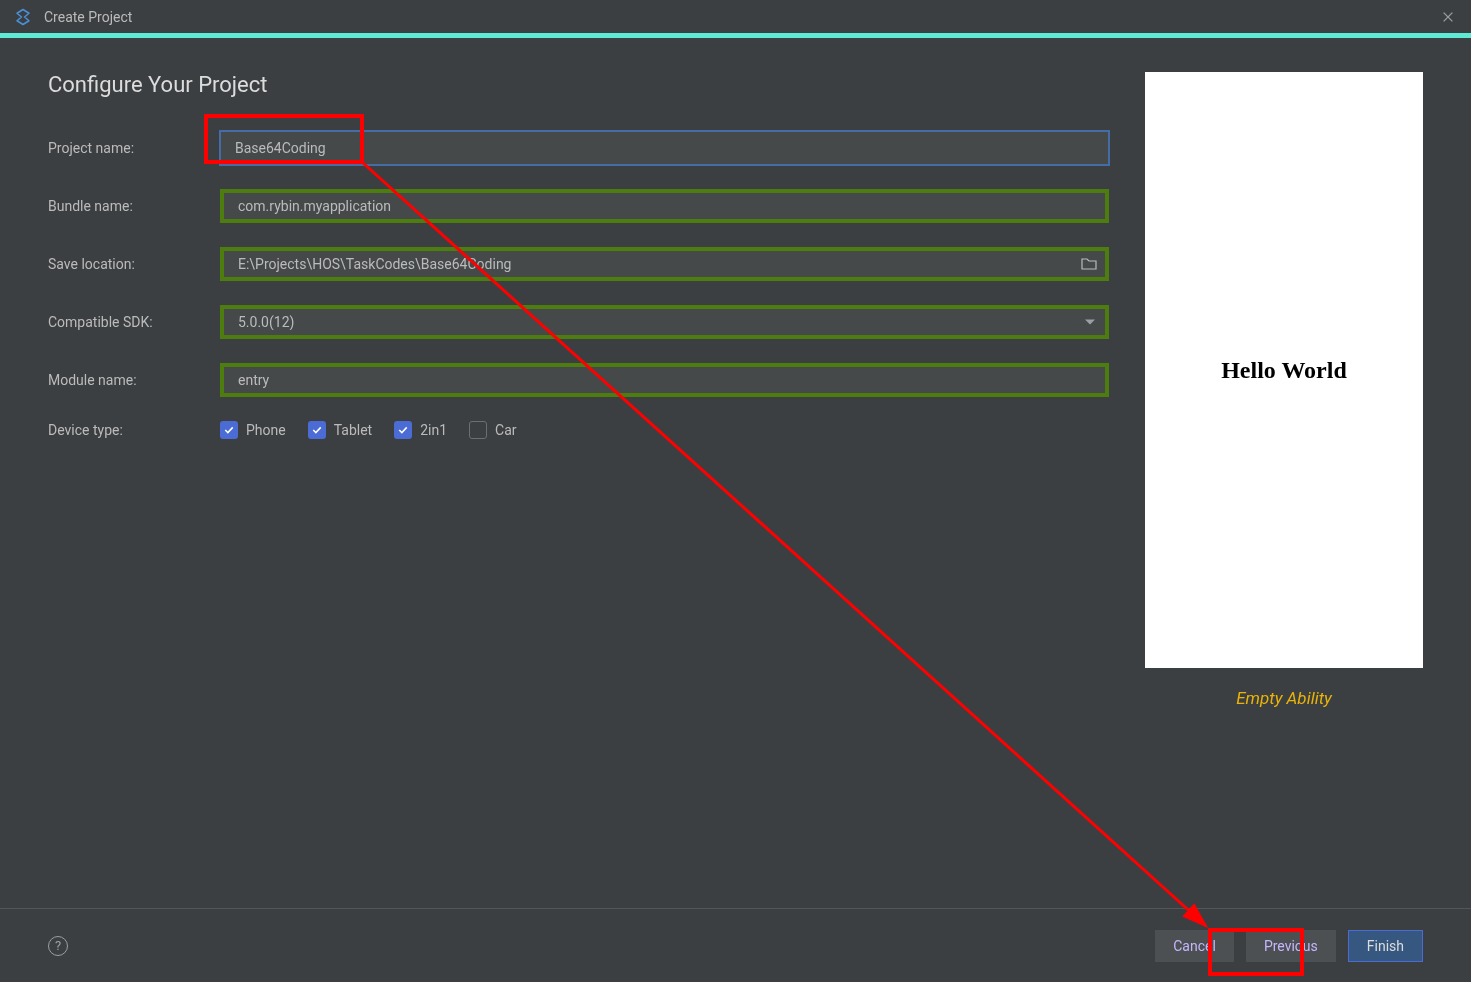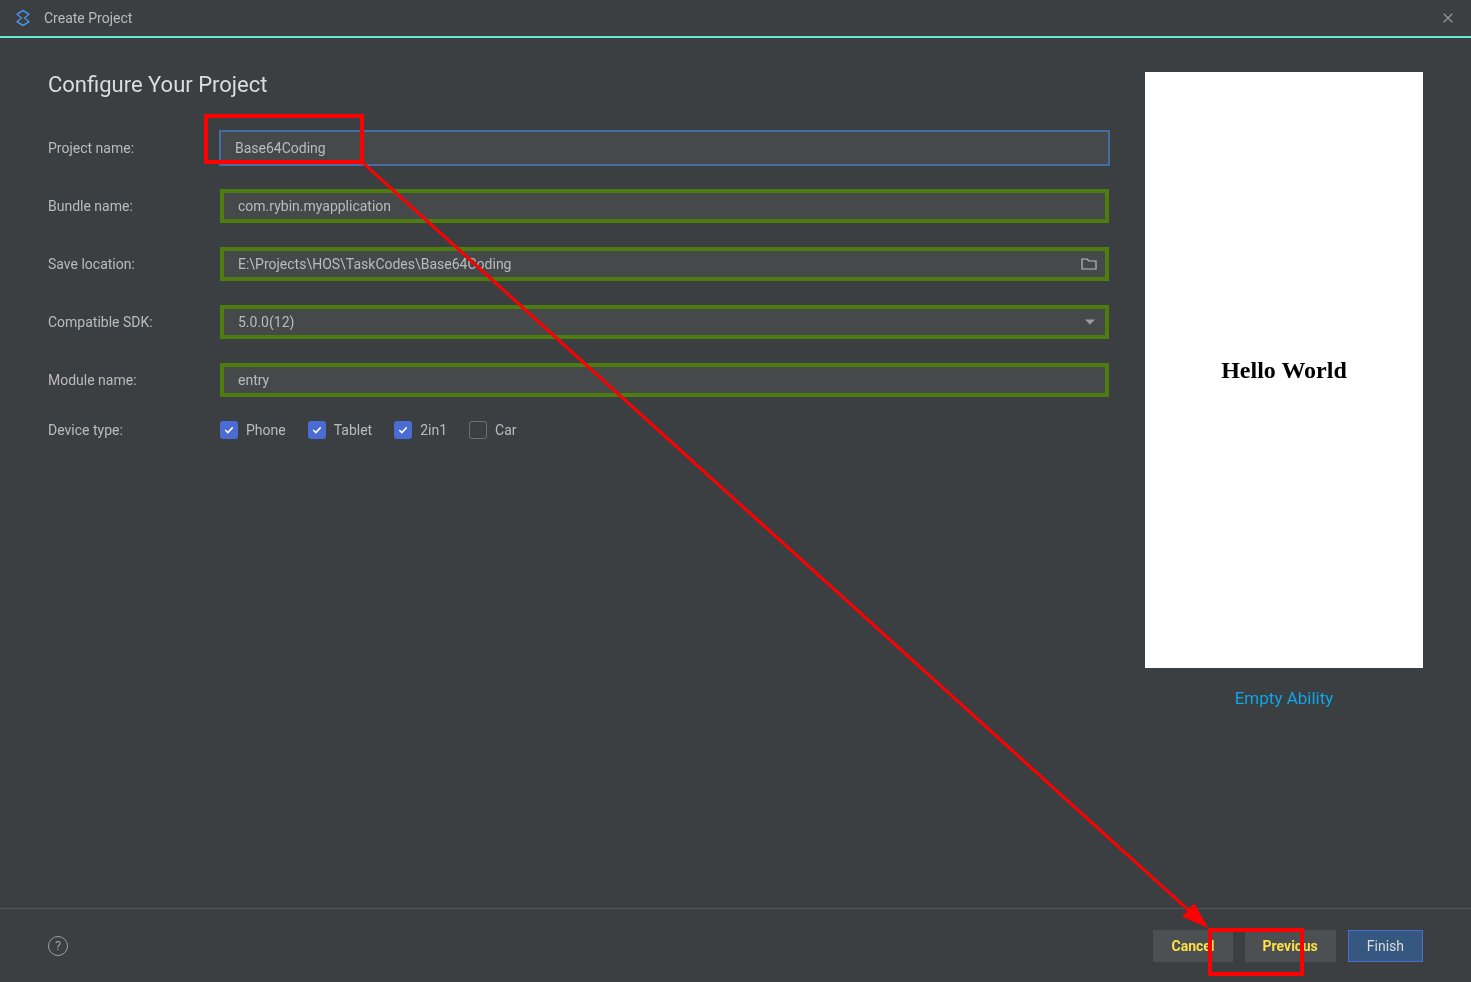--- a/index.html
+++ b/index.html
@@ -14,21 +14,21 @@
       width: 1471px;
       height: 982px;
       overflow: hidden;
       position: relative;
     }
     .titlebar {
       height: 38px;
       display: flex;
       align-items: center;
       padding: 0 14px;
-      border-bottom: 2px solid #5eead4;
+      border-bottom: 5px solid #5eead4;
     }
     .titlebar-logo {
       width: 18px;
       height: 18px;
       margin-right: 12px;
     }
     .titlebar-title {
       font-size: 14px;
       color: #bbbbbb;
     }
@@ -156,21 +156,22 @@
     }
     .preview-text {
       color: #000;
       font-size: 24px;
       font-weight: bold;
       font-family: "Times New Roman", serif;
     }
     .preview-label {
       margin-top: 20px;
       font-size: 17px;
-      color: #0ea5e9;
+      color: #eab308;
+      font-style: italic;
     }
     .footer {
       position: absolute;
       bottom: 0;
       left: 0;
       right: 0;
       height: 74px;
       border-top: 1px solid #555555;
       display: flex;
       align-items: center;
@@ -198,22 +199,21 @@
       padding: 0 18px;
       font-size: 14px;
       cursor: pointer;
       border: none;
       display: flex;
       align-items: center;
       justify-content: center;
     }
     .btn-default {
       background: #4c5052;
-      color: #fde047;
-      font-weight: bold;
+      color: #c4b5fd;
     }
     .btn-primary {
       background: #365880;
       color: #dcdcdc;
       border: 1px solid #4a6cd4;
     }
     
     .highlight-box {
       position: absolute;
       border: 4px solid #ff0000;

